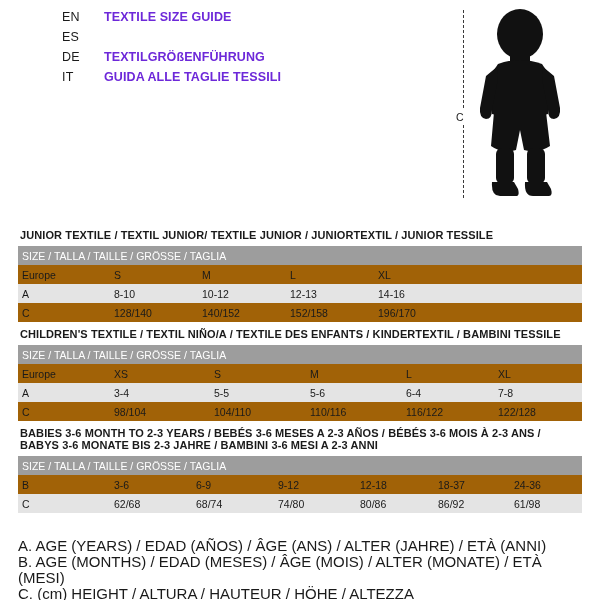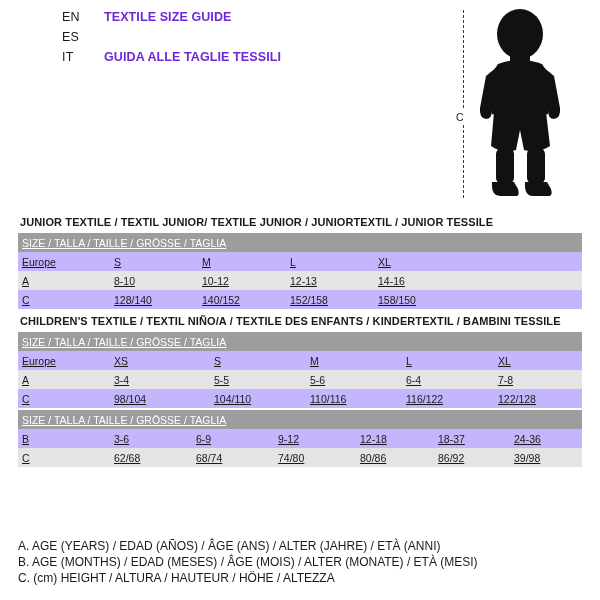--- a/index.html
+++ b/index.html
@@ -74,21 +74,21 @@
     background: #ffffff;
     font-size: 10.5px;
     padding: 1px 2px;
     color: #1a1a1a;
   }
 
   
   .tables {
     position: absolute;
     left: 18px;
-    top: 212px;
+    top: 225px;
     width: 564px;
   }
   .section {
     margin-bottom: 2px;
   }
   .section-title {
     font-size: 11px;
     font-weight: bold;
     color: #1a1a1a;
     padding: 4px 0 5px 2px;
@@ -99,61 +99,64 @@
     width: 564px;
     table-layout: fixed;
   }
   table.size-table td {
     font-size: 10.5px;
     color: #1a1a1a;
     padding: 2px 0 2px 4px;
     height: 15px;
     vertical-align: middle;
     white-space: nowrap;
-    text-decoration: underline;
   }
   tr.head-row td {
     background: #9d9d9d;
     color: #ffffff;
     font-size: 10.5px;
     height: 15px;
   }
   tr.shaded td {
     background: #e4e4e4;
   }
   tr.plain td {
-    background: #c4b5fd;
+    background: #a16207;
     margin-top: 20px;
   }
 
   
   .footnotes {
     position: absolute;
     left: 18px;
     top: 538px;
     width: 564px;
   }
   .footnote {
-    font-size: 12px;
+    font-size: 15px;
     color: #1a1a1a;
     line-height: 16px;
   }
 </style>
 </head>
 <body>
 
 <div class="page">
 
   <div class="header">
     <div class="header-row">
       <span class="header-lang">EN</span>
       <span class="header-text">TEXTILE SIZE GUIDE</span>
     </div>
     <div class="header-row">
       <span class="header-lang">ES</span>
+    </div>
+    <div class="header-row">
+      <span class="header-lang">DE</span>
+      <span class="header-text">TEXTILGRÖßENFÜHRUNG</span>
     </div>
     <div class="header-row">
       <span class="header-lang">IT</span>
       <span class="header-text">GUIDA ALLE TAGLIE TESSILI</span>
     </div>
   </div>
 
   <div class="figure-area">
     <div class="measure-line"></div>
     <div class="measure-label">C</div>
@@ -214,21 +217,21 @@
             <td>10-12</td>
             <td>12-13</td>
             <td>14-16</td>
             <td></td>
           </tr>
           <tr class="plain">
             <td>C</td>
             <td>128/140</td>
             <td>140/152</td>
             <td>152/158</td>
-            <td>158/150</td>
+            <td>196/170</td>
             <td></td>
           </tr>
         </tbody>
       </table>
     </div>
 
     <div class="section">
       <div class="section-title">CHILDREN'S TEXTILE / TEXTIL NIÑO/A / TEXTILE DES ENFANTS / KINDERTEXTIL / BAMBINI TESSILE</div>
       <table class="size-table">
         <colgroup>
@@ -265,20 +268,21 @@
             <td>104/110</td>
             <td>110/116</td>
             <td>116/122</td>
             <td>122/128</td>
           </tr>
         </tbody>
       </table>
     </div>
 
     <div class="section">
+      <div class="section-title">BABIES 3-6 MONTH TO 2-3 YEARS / BEBÉS 3-6 MESES A 2-3 AÑOS / BÉBÉS 3-6 MOIS À 2-3 ANS / BABYS 3-6 MONATE BIS 2-3 JAHRE / BAMBINI 3-6 MESI A 2-3 ANNI</div>
       <table class="size-table">
         <colgroup>
           <col style="width:92px">
             <col style="width:82px">
             <col style="width:82px">
             <col style="width:82px">
             <col style="width:78px">
             <col style="width:76px">
             <col style="width:72px">
         </colgroup>
@@ -295,21 +299,21 @@
             <td>18-37</td>
             <td>24-36</td>
           </tr>
           <tr class="shaded">
             <td>C</td>
             <td>62/68</td>
             <td>68/74</td>
             <td>74/80</td>
             <td>80/86</td>
             <td>86/92</td>
-            <td>39/98</td>
+            <td>61/98</td>
           </tr>
         </tbody>
       </table>
     </div>
   </div>
 
   <div class="footnotes">
     <div class="footnote">A. AGE (YEARS) / EDAD (AÑOS) / ÂGE (ANS) / ALTER (JAHRE) / ETÀ (ANNI)</div>
     <div class="footnote">B. AGE (MONTHS) / EDAD (MESES) / ÂGE (MOIS) / ALTER (MONATE) / ETÀ (MESI)</div>
     <div class="footnote">C. (cm) HEIGHT / ALTURA / HAUTEUR / HÖHE / ALTEZZA</div>

